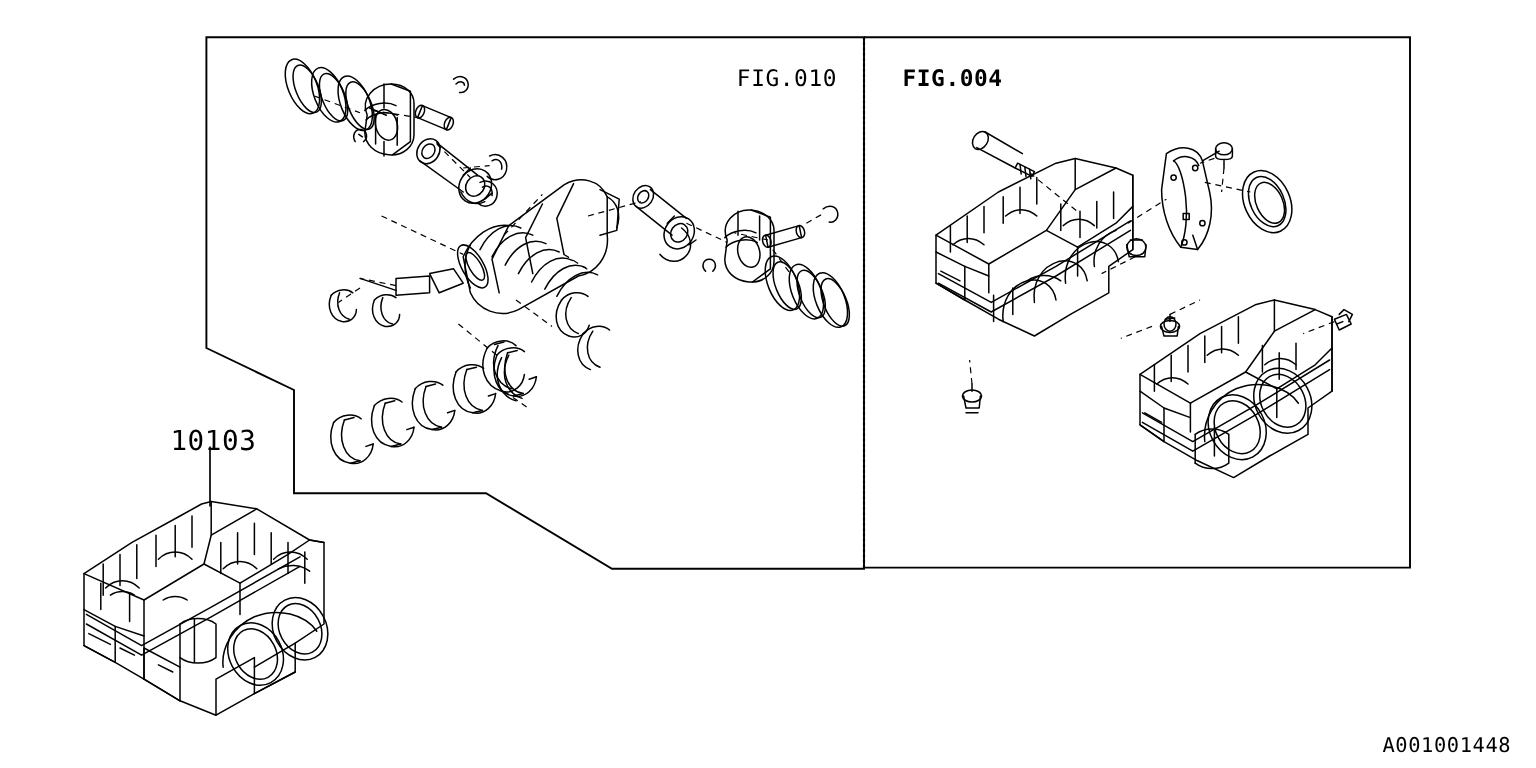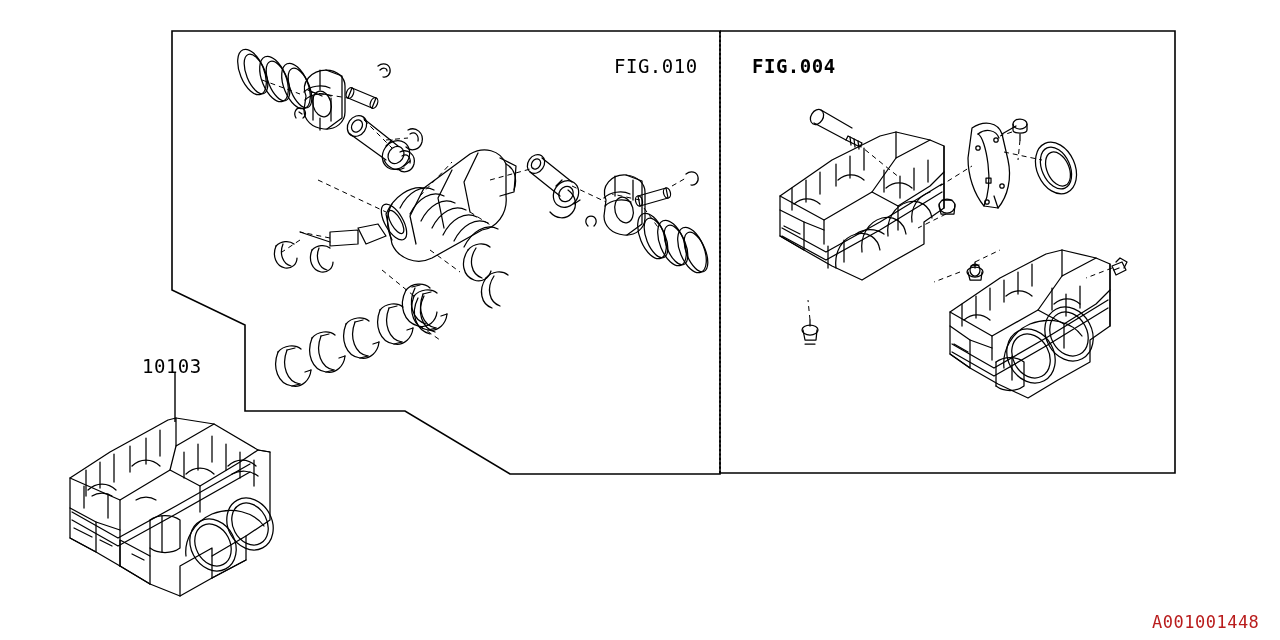--- a/index.html
+++ b/index.html
@@ -6,22 +6,22 @@
   html,body{margin:0;padding:0;background:#ffffff;}
   body{
     width:1280px;height:640px;overflow:hidden;position:relative;
     font-family:"DejaVu Sans Mono","Liberation Mono",monospace;
     color:#000;
   }
   #stage{position:absolute;inset:0;width:1280px;height:640px;}
   svg.layer{position:absolute;left:0;top:0;width:1280px;height:640px;}
   .txt{position:absolute;white-space:pre;color:#000;}
   .fig-label{font-size:19px;letter-spacing:.5px;text-align:right;}
-  .pn-label{font-size:19px;letter-spacing:.5px;}
-  .ref-label{font-size:17px;letter-spacing:.5px;color:#b91c1c;}
+  .pn-label{font-size:23px;letter-spacing:.5px;}
+  .ref-label{font-size:17px;letter-spacing:.5px;color:#000000;}
 </style>
 </head>
 <body>
 
 <div id="stage">
 
   <svg class="layer" viewBox="0 0 1280 640">
     <g fill="none" stroke="#000" stroke-width="1.6" stroke-linejoin="miter">
       <path d="M172,31 L720,31 L720,474 L510,474 L405,411 L245,411 L245,325 L172,290 Z"></path>
       <path d="M720,31 L1175,31 L1175,473 L720,473"></path>

